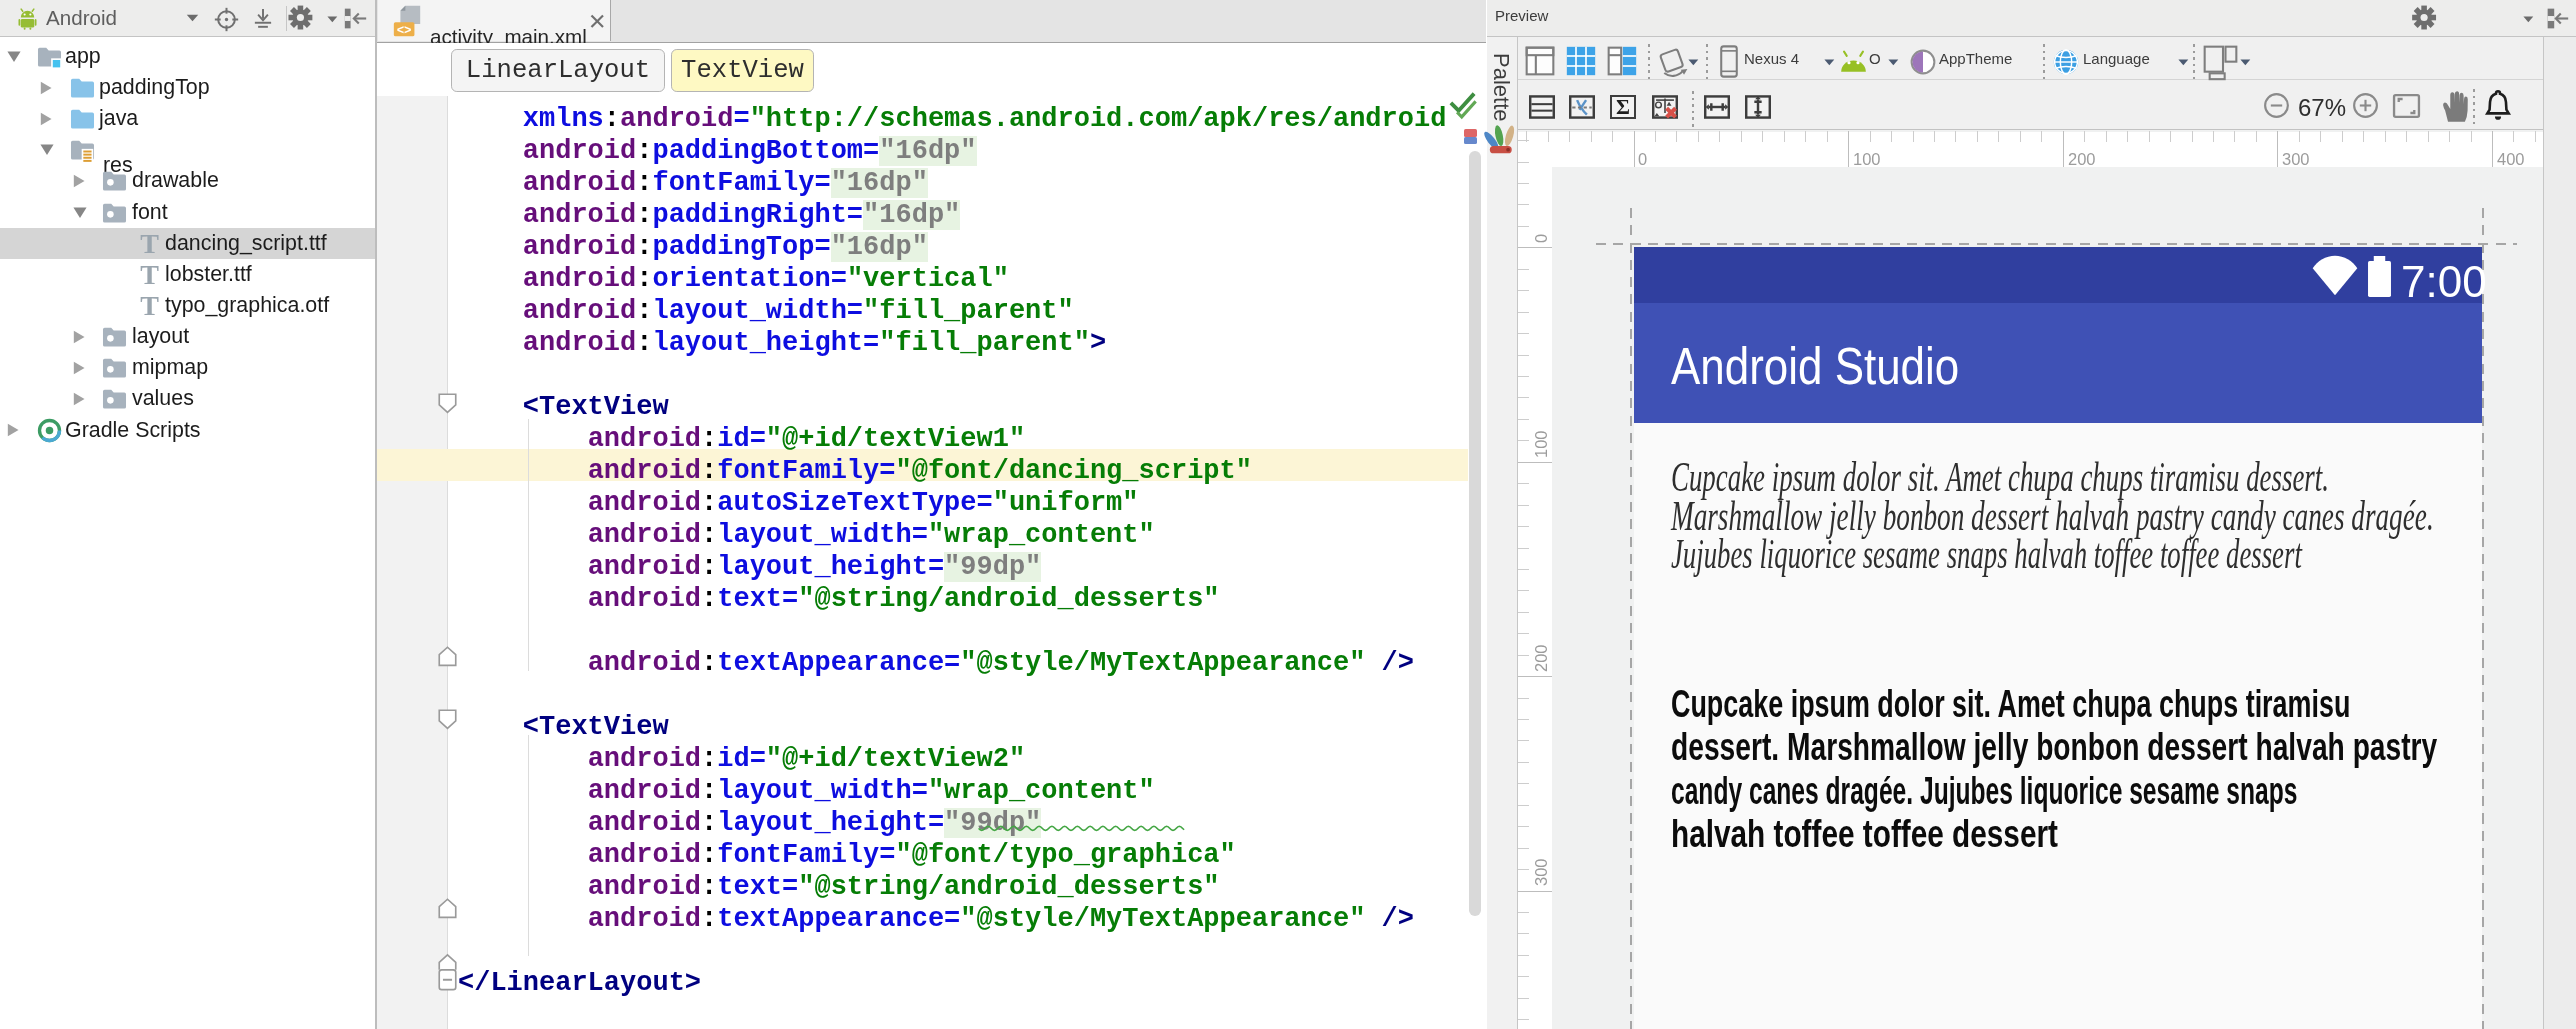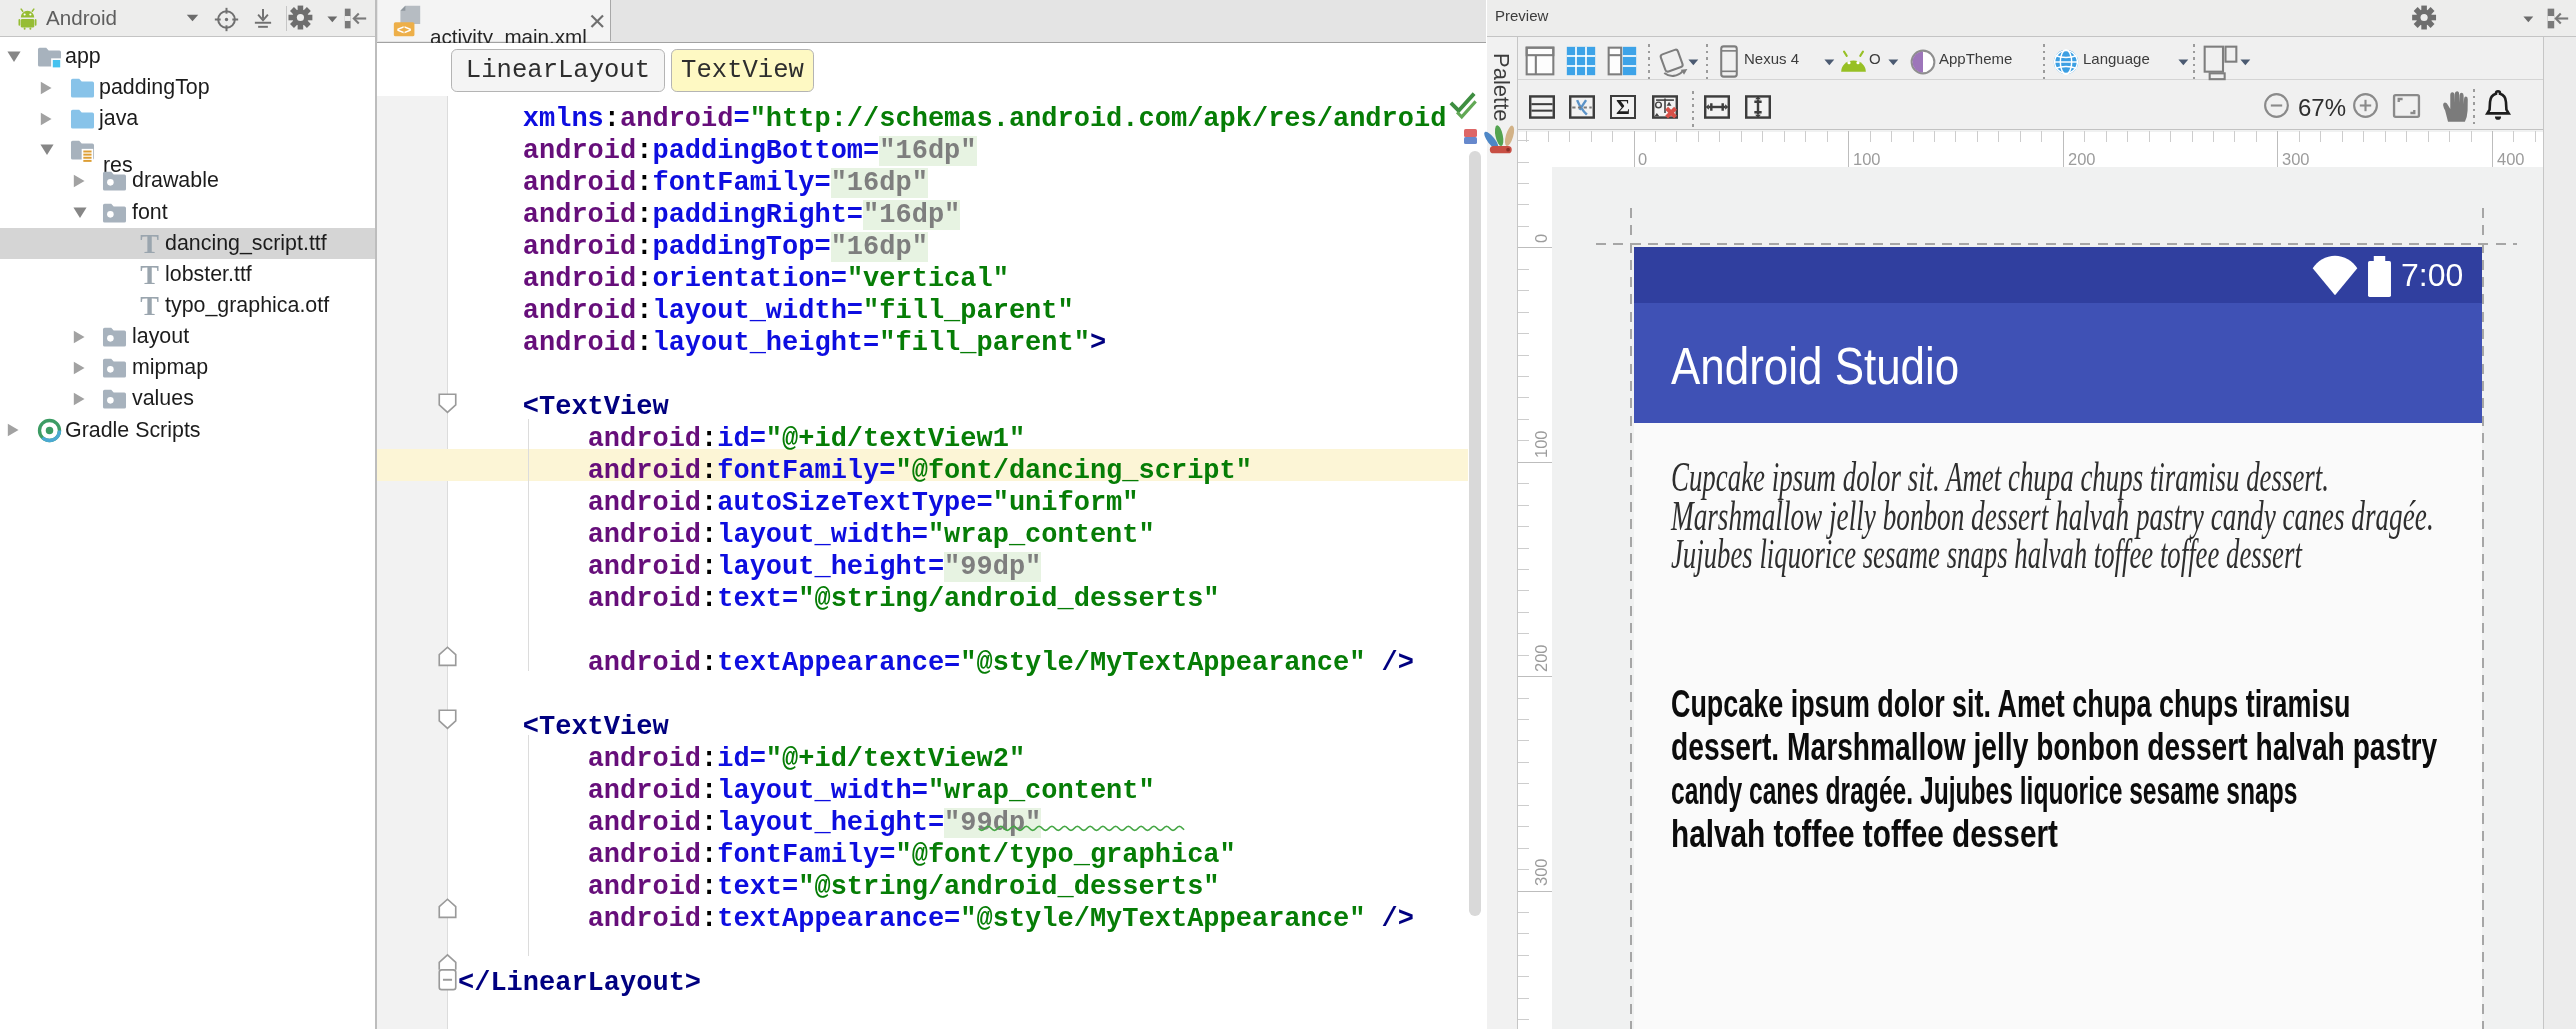--- a/index.html
+++ b/index.html
@@ -543,21 +543,21 @@
 <div class="a" style="left:1634px;top:247px;width:848px;height:783px;background:#fafafa"></div>
 <div class="a" style="left:1634px;top:247px;width:848px;height:56px;background:#303f9f"></div>
 <div class="a" style="left:1634px;top:303px;width:848px;height:120px;background:#3f51b5"></div>
 <svg class="a" style="left:2311px;top:250px" width="48" height="46" viewBox="0 0 57 53">
 <path d="M28.5 53 L2 21 A31 31 0 0 1 55 21 z" fill="#fff"></path>
   </svg>
 <svg class="a" style="left:2367px;top:256px" width="25" height="41" viewBox="0 0 30 50">
 <rect x="8" y="0" width="14" height="8" fill="#fff"></rect>
 <rect x="1" y="6" width="28" height="44" rx="2" fill="#fff"></rect>
   </svg>
-<div class="a" style="left:2401px;top:257px;font-size:32px;color:#fff">7:00</div>
+<div class="a" style="left:2401px;top:257px;font-size:44px;color:#fff">7:00</div>
 <div class="a" id="dtitle" style="left:1671px;top:336px;font-size:52px;color:#fff;transform:scaleX(0.845);transform-origin:0 0;white-space:nowrap">Android Studio</div>
 <div class="a" style="left:1671px;top:458px;font-family:'Liberation Serif',serif;font-style:italic;font-size:42px;line-height:38px;color:#2e2e2e;transform:scaleX(0.64);transform-origin:0 0;white-space:nowrap">Cupcake ipsum dolor sit. Amet chupa chups tiramisu dessert.</div>
 <div class="a" style="left:1671px;top:497px;font-family:'Liberation Serif',serif;font-style:italic;font-size:42px;line-height:38px;color:#2e2e2e;transform:scaleX(0.648);transform-origin:0 0;white-space:nowrap">Marshmallow jelly bonbon dessert halvah pastry candy canes dragée.</div>
 <div class="a" style="left:1671px;top:535px;font-family:'Liberation Serif',serif;font-style:italic;font-size:42px;line-height:38px;color:#2e2e2e;transform:scaleX(0.637);transform-origin:0 0;white-space:nowrap">Jujubes liquorice sesame snaps halvah toffee toffee dessert</div>
 <div class="a" style="left:1671px;top:682px;font-size:39px;font-weight:700;line-height:43px;color:#0c0c0c;transform:scaleX(0.69);transform-origin:0 0;white-space:nowrap">Cupcake ipsum dolor sit. Amet chupa chups tiramisu</div>
 <div class="a" style="left:1671px;top:725px;font-size:39px;font-weight:700;line-height:43px;color:#0c0c0c;transform:scaleX(0.723);transform-origin:0 0;white-space:nowrap">dessert. Marshmallow jelly bonbon dessert halvah pastry</div>
 <div class="a" style="left:1671px;top:769px;font-size:39px;font-weight:700;line-height:43px;color:#0c0c0c;transform:scaleX(0.631);transform-origin:0 0;white-space:nowrap">candy canes dragée. Jujubes liquorice sesame snaps</div>
 <div class="a" style="left:1671px;top:812px;font-size:39px;font-weight:700;line-height:43px;color:#0c0c0c;transform:scaleX(0.763);transform-origin:0 0;white-space:nowrap">halvah toffee toffee dessert</div>
 
 </body></html>

